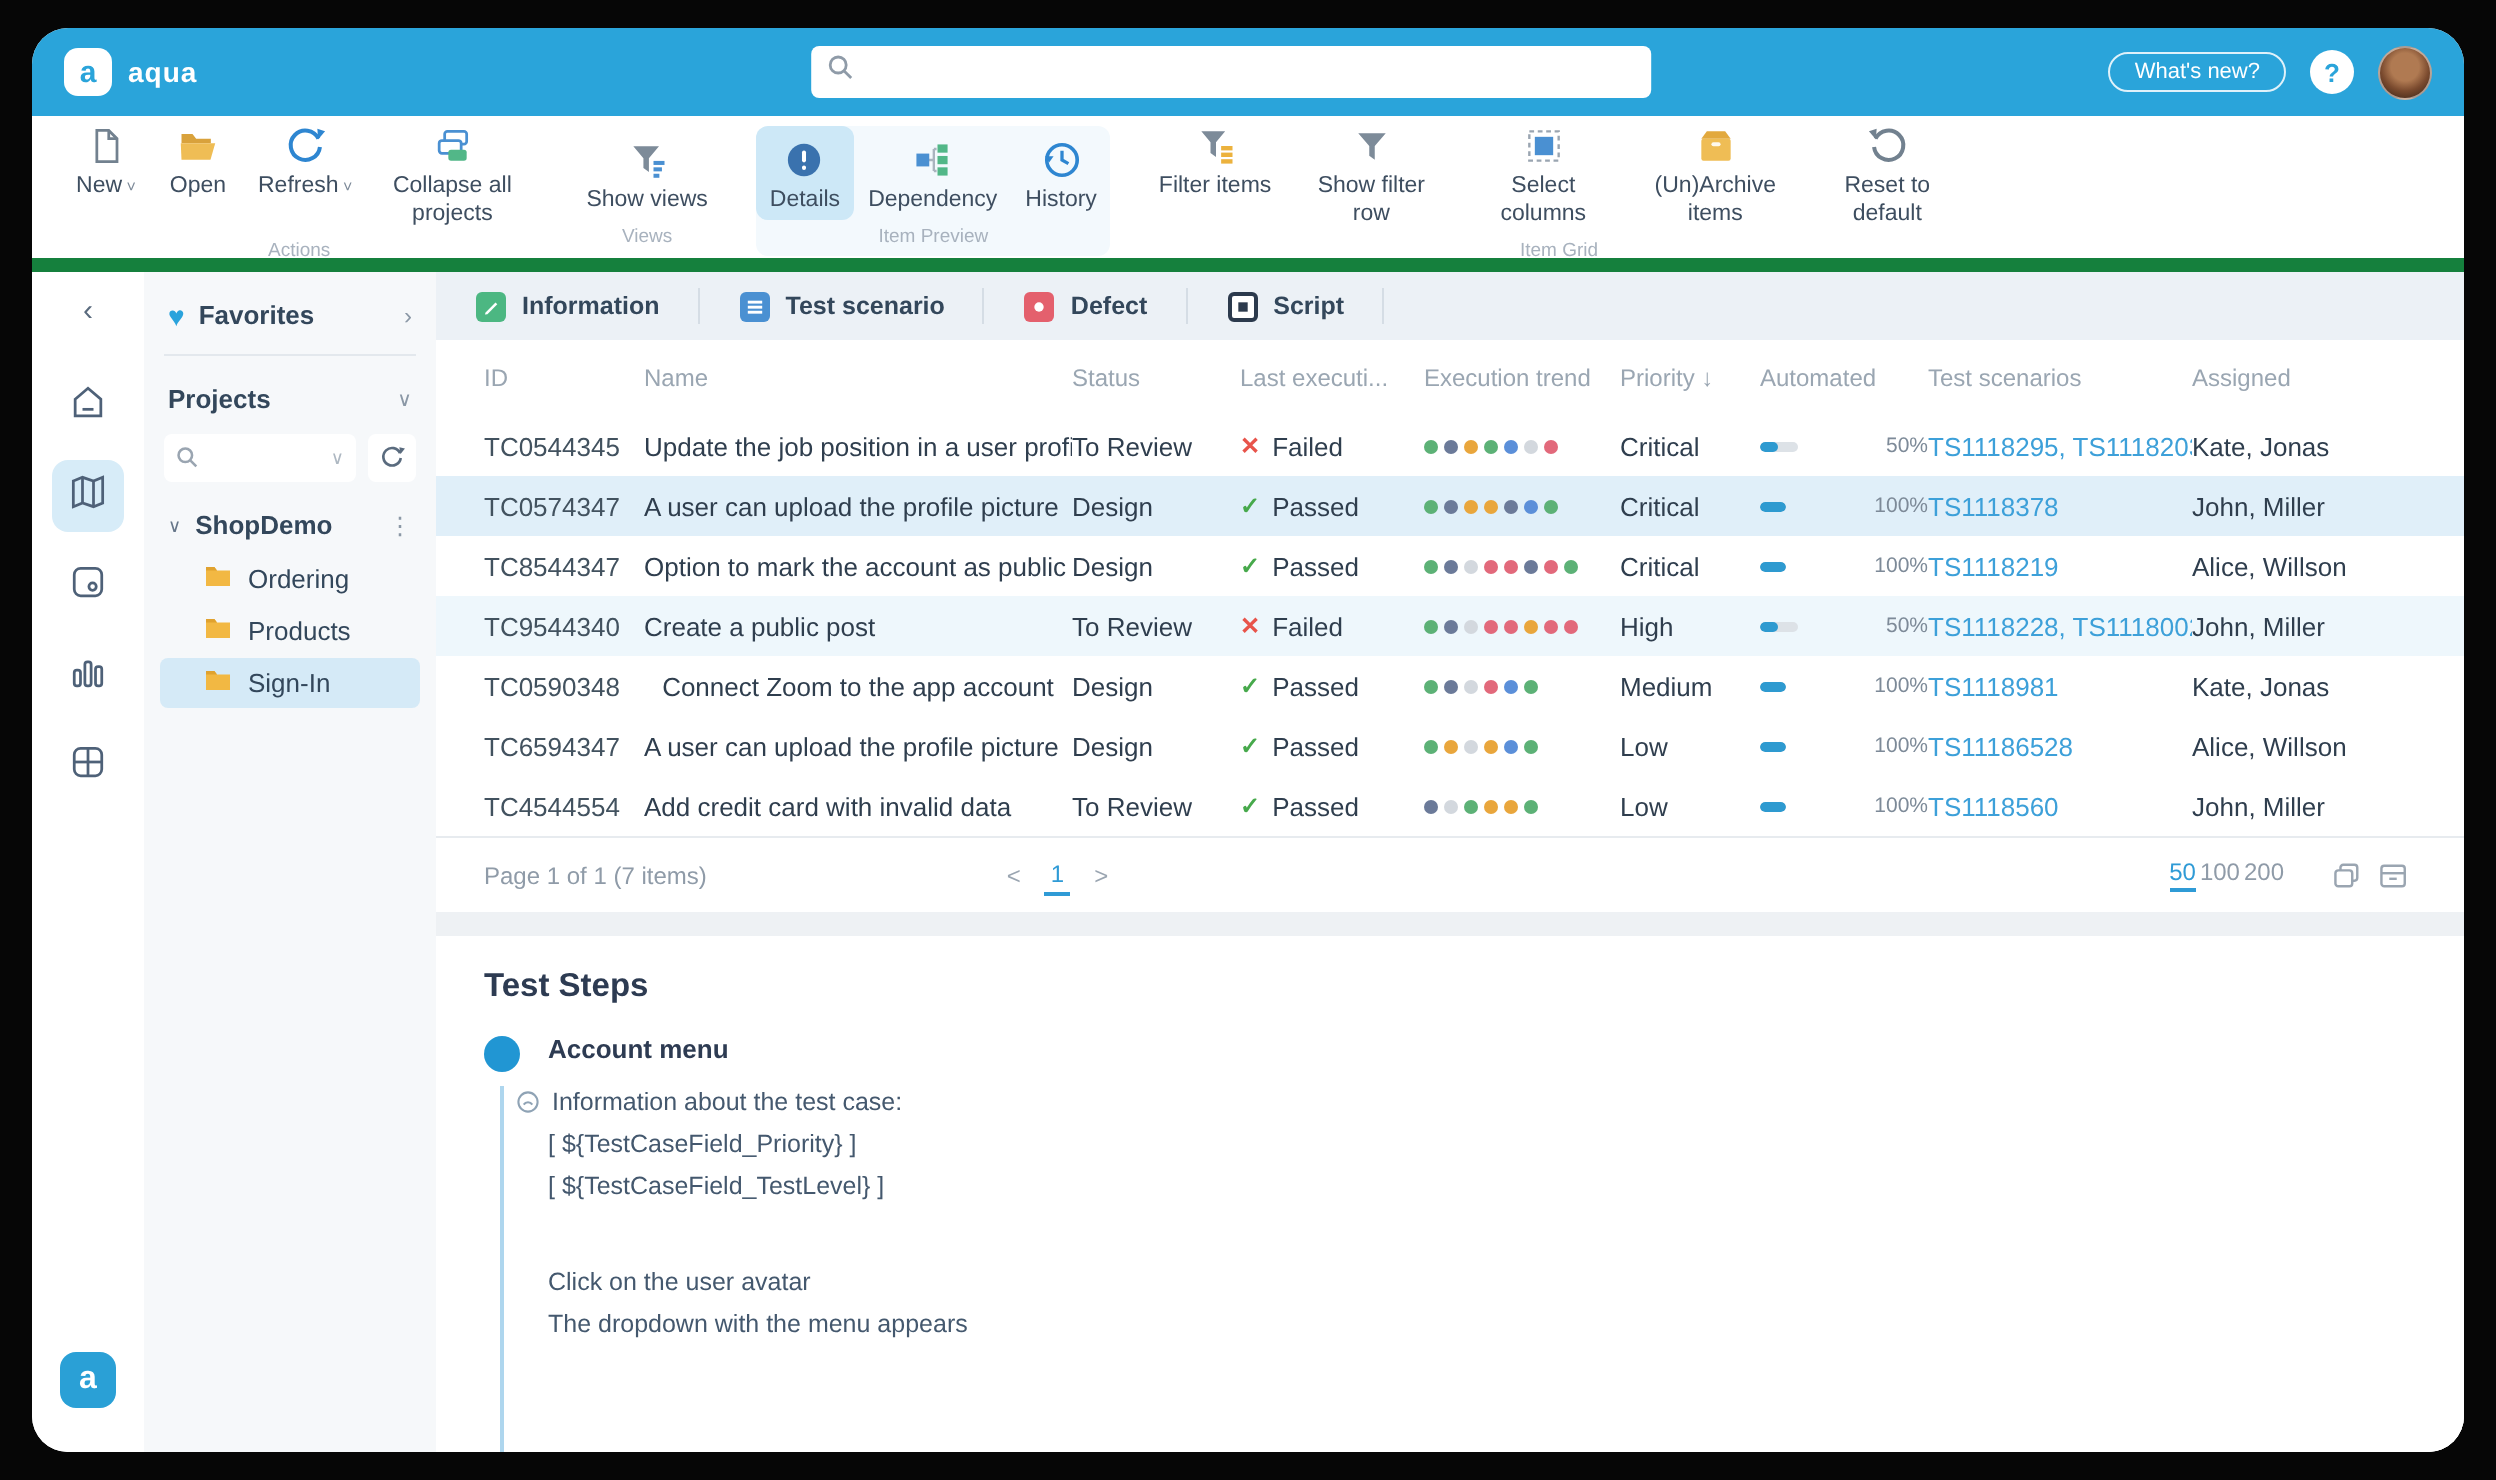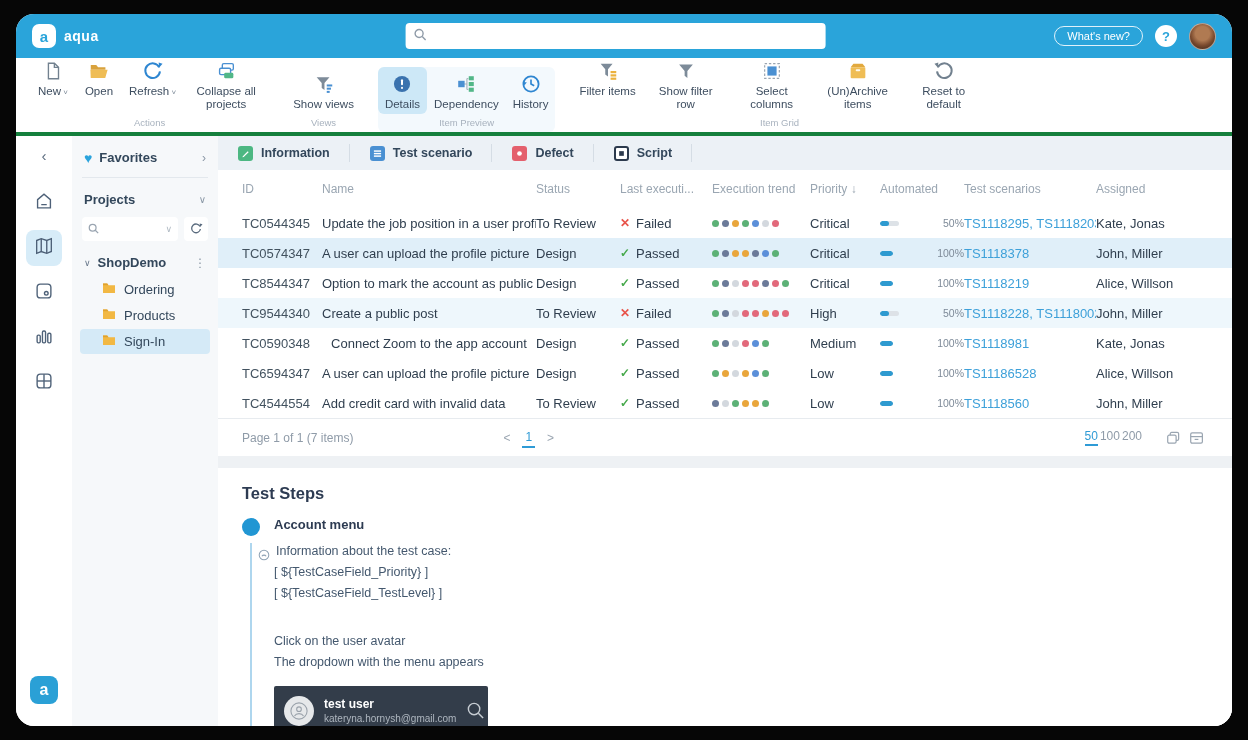--- a/index.html
+++ b/index.html
@@ -12,21 +12,21 @@
   .logo-box { width:24px; height:24px; background:#fff; border-radius:7px; display:grid; place-items:center; color:#2aa4da; font-weight:bold; font-size:15px; }
   .logo-text { color:#fff; font-size:14px; font-weight:600; letter-spacing:.5px; margin-left:8px; }
   .top-search { position:absolute; left:50%; transform:translateX(-52%); width:420px; height:26px; background:#fff; border-radius:4px; display:flex; align-items:center; padding:0 8px; gap:6px; }
   .top-search input { border:none; outline:none; flex:1; font-size:12px; font-family:inherit; color:#33475b; background:transparent; }
   .topbar-right { margin-left:auto; display:flex; align-items:center; gap:12px; }
   .whats-new { border:1px solid rgba(255,255,255,.85); color:#fff; font-size:11px; padding:3px 12px; border-radius:12px; white-space:nowrap; cursor:pointer; }
   .help-circle { width:22px; height:22px; border-radius:50%; background:#fff; color:#2aa4da; font-size:13px; font-weight:bold; display:grid; place-items:center; cursor:pointer; }
   .avatar { width:27px; height:27px; border-radius:50%; background:radial-gradient(circle at 50% 38%, #b07a52 0 35%, #7a4a2e 60%, #2c1c12 100%); border:1px solid rgba(255,255,255,.5); cursor:pointer; }
 
   
-  .toolbar { height:78px; background:#fff; border-bottom:4px solid #15803d; display:flex; align-items:flex-end; padding:4px 8px 0 14px; flex:0 0 auto; }
+  .toolbar { height:78px; background:#fff; border-bottom:7px solid #15803d; display:flex; align-items:center; padding:4px 8px 0 14px; flex:0 0 auto; }
   .tb-group { display:flex; flex-direction:column; }
   .tb-group.tinted { background:#f3f9fd; border-radius:6px; }
   .tb-buttons { display:flex; align-items:flex-start; flex:1; }
   .tb-btn { display:flex; flex-direction:column; align-items:center; padding:5px 7px 2px; border-radius:6px; cursor:pointer; min-width:46px; }
   .tb-btn.active { background:#cde8f7; }
   .tb-icon { height:24px; display:grid; place-items:center; }
   .tb-label { font-size:11.5px; color:#3e4e60; text-align:center; line-height:1.18; max-width:72px; margin-top:2px; }
   .tb-label .chev { font-size:8px; color:#7d8a99; }
   .tb-group-label { font-size:9.5px; color:#a8b2be; text-align:center; padding:3px 0 4px; }
   .tb-sep { width:1px; background:#e4e9ee; margin:6px 8px 10px; }
@@ -99,21 +99,21 @@
 
   .gap-strip { height:12px; background:#eef1f4; flex:0 0 auto; }
 
   .test-steps { flex:1; background:#fff; padding:16px 24px 0; overflow:hidden; min-height:0; }
   .ts-title { font-size:16.5px; font-weight:bold; color:#2d3b52; margin-bottom:14px; }
   .step { position:relative; padding-left:32px; }
   .step-line { position:absolute; left:8px; top:26px; bottom:-200px; width:2px; background:#aed6ee; }
   .step-bullet { position:absolute; left:0; top:1px; width:18px; height:18px; border-radius:50%; background:#2196d3; }
   .step-name { font-size:13px; font-weight:bold; color:#2d3b52; margin-bottom:10px; }
   .step-body { color:#44586e; font-size:12.5px; line-height:1.5; }
-  .desc-first { display:flex; align-items:flex-end; gap:6px; margin-left:-16px; }
+  .desc-first { display:flex; align-items:center; gap:6px; margin-left:-16px; }
   .note-ic { flex:0 0 auto; display:grid; place-items:center; }
   .desc-line { margin-top:2px; }
   .action-gap { height:28px; }
   .shot-card { margin-top:14px; width:214px; height:50px; background:#333d4a; border-radius:2px; display:flex; align-items:center; padding:0 12px 0 10px; gap:10px; }
   .shot-avatar { width:30px; height:30px; border-radius:50%; background:#e6e8ea; display:grid; place-items:center; flex:0 0 auto; }
   .shot-name { color:#fff; font-size:12px; font-weight:bold; line-height:1.3; }
   .shot-email { color:#aeb6bf; font-size:10px; }
   .shot-mag { margin-left:auto; display:grid; place-items:center; }
 </style>
 </head>
@@ -706,36 +706,17 @@
                   </svg>
                 </span>
                 <span>Information about the test case:</span>
               </div>
               <div class="desc-line">[ ${TestCaseField_Priority} ]</div>
               <div class="desc-line">[ ${TestCaseField_TestLevel} ]</div>
               <div class="action-gap"></div>
               <div class="desc-line">Click on the user avatar</div>
               <div class="desc-line">The dropdown with the menu appears</div>
             </div>
-          <div class="shot-card">
-            <div class="shot-avatar">
-              <svg width="18" height="18" viewBox="0 0 20 20">
-                  <circle cx="10" cy="10" r="9" fill="none" stroke="#9aa2ab" stroke-width="1.2"></circle>
-                  <circle cx="10" cy="8" r="2.6" fill="none" stroke="#9aa2ab" stroke-width="1.2"></circle>
-                  <path d="M5 15.5 a5.5 4.5 0 0 1 10 0" fill="none" stroke="#9aa2ab" stroke-width="1.2"></path>
-                </svg>
-            </div>
-            <div>
-              <div class="shot-name">test user</div>
-              <div class="shot-email">kateryna.hornysh@gmail.com</div>
-            </div>
-            <div class="shot-mag">
-              <svg width="19" height="19" viewBox="0 0 20 20">
-                  <circle cx="8.5" cy="8.5" r="6" fill="none" stroke="#c6ccd2" stroke-width="1.5"></circle>
-                  <line x1="13" y1="13" x2="18" y2="18" stroke="#c6ccd2" stroke-width="1.5"></line>
-                </svg>
-            </div>
-          </div>
         </div>
       </div>
     </div>
   </div>
 </div>
 
 </body></html>

